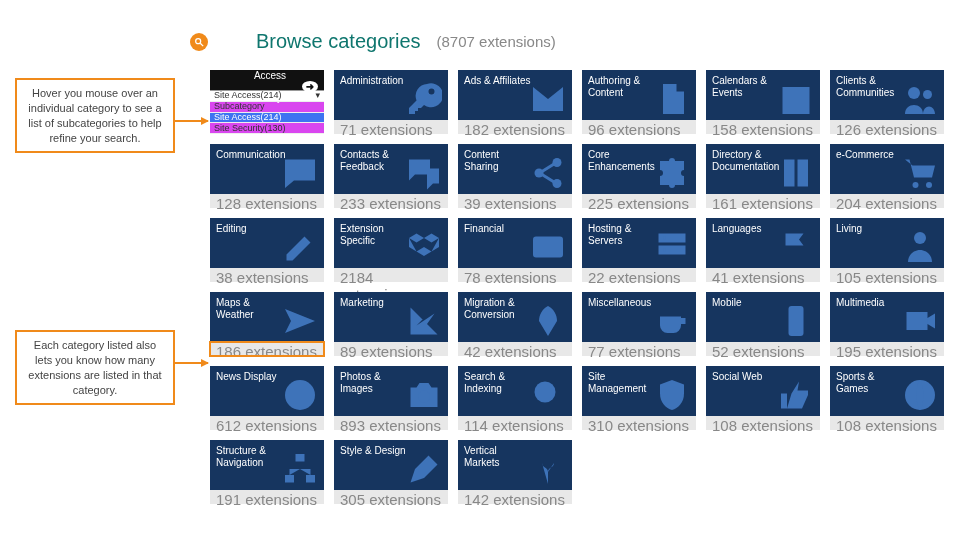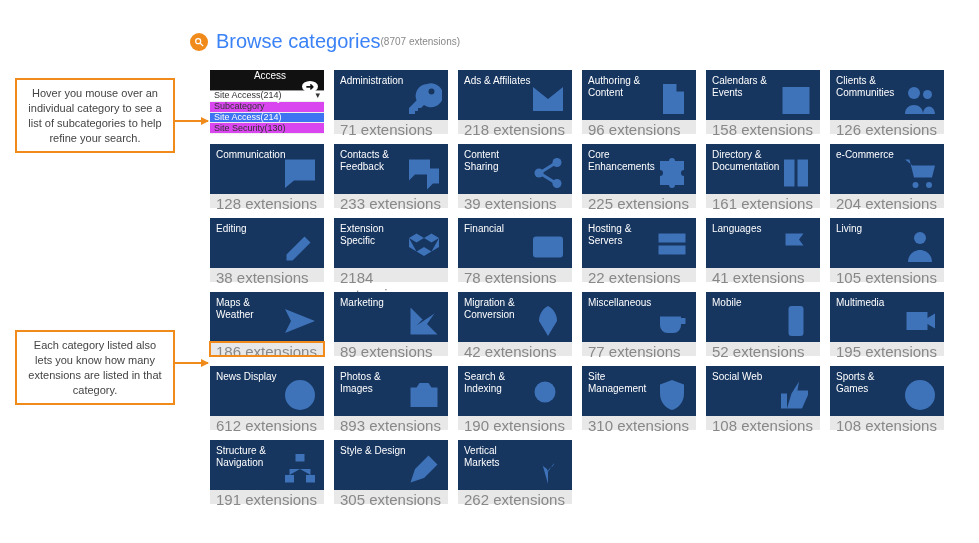--- a/index.html
+++ b/index.html
@@ -18,22 +18,22 @@
     left: 190px; top: 30px;
     display: flex; align-items: center;
   }
   .search-badge {
     width: 18px; height: 18px; border-radius: 50%;
     background: #f08a1a;
     display: flex; align-items: center; justify-content: center;
     margin-right: 8px;
   }
   .search-badge svg { width: 10px; height: 10px; }
-  .h-title { font-size: 20px; color: #3b82f6; font-weight: 400; }
-  .h-sub   { font-size: 10px; color: #888; margin-left: 0; }
+  .h-title { font-size: 20px; color: #0f766e; font-weight: 400; margin-left: 40px; }
+  .h-sub   { font-size: 15px; color: #888; margin-left: 16px; }
 
   .callout {
     position: absolute;
     border: 2px solid #f08a1a;
     background: #fff;
     padding: 6px 8px;
     width: 160px;
     text-align: center;
     font-size: 11px;
     line-height: 1.35;
@@ -172,21 +172,21 @@
       </div>
       <div class="card-ext">71 extensions</div>
     </div>
     <div class="card">
       <div class="card-label">Ads &amp; Affiliates</div>
       <div class="card-icon">
         <svg viewBox="0 0 24 24" fill="currentColor" stroke="currentColor" stroke-width="0">
           <use href="#i-envelope"></use>
         </svg>
       </div>
-      <div class="card-ext">218 extensions</div>
+      <div class="card-ext">182 extensions</div>
     </div>
     <div class="card">
       <div class="card-label">Authoring &amp; Content</div>
       <div class="card-icon">
         <svg viewBox="0 0 24 24" fill="currentColor" stroke="currentColor" stroke-width="0">
           <use href="#i-doc"></use>
         </svg>
       </div>
       <div class="card-ext">96 extensions</div>
     </div>
@@ -388,21 +388,21 @@
       </div>
       <div class="card-ext">893 extensions</div>
     </div>
     <div class="card">
       <div class="card-label">Search &amp; Indexing</div>
       <div class="card-icon">
         <svg viewBox="0 0 24 24" fill="currentColor" stroke="currentColor" stroke-width="0">
           <use href="#i-search"></use>
         </svg>
       </div>
-      <div class="card-ext">190 extensions</div>
+      <div class="card-ext">114 extensions</div>
     </div>
     <div class="card">
       <div class="card-label">Site Management</div>
       <div class="card-icon">
         <svg viewBox="0 0 24 24" fill="currentColor" stroke="currentColor" stroke-width="0">
           <use href="#i-shield"></use>
         </svg>
       </div>
       <div class="card-ext">310 extensions</div>
     </div>
@@ -442,21 +442,21 @@
       </div>
       <div class="card-ext">305 extensions</div>
     </div>
     <div class="card">
       <div class="card-label">Vertical Markets</div>
       <div class="card-icon">
         <svg viewBox="0 0 24 24" fill="currentColor" stroke="currentColor" stroke-width="0">
           <use href="#i-fork"></use>
         </svg>
       </div>
-      <div class="card-ext">262 extensions</div>
+      <div class="card-ext">142 extensions</div>
     </div>
   </div>
 
 <svg width="0" height="0" style="position:absolute">
   <defs>
     <g id="i-key">
         <path d="M14 2a8 8 0 00-7 11l-5 5v4h4v-2h2v-2h2l2-2a8 8 0 102-14zm3 7a2 2 0 110-4 2 2 0 010 4z"></path>
       </g>
     <g id="i-envelope">
         <path d="M2 4h20v16H2zM2 4l10 8 10-8"></path>

